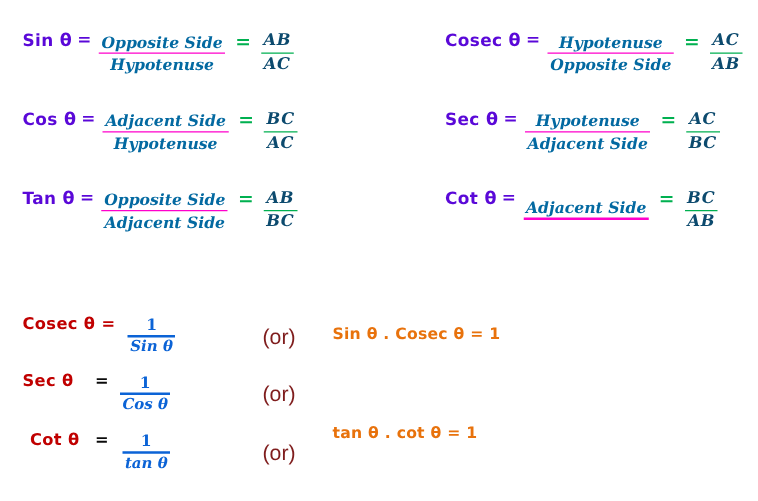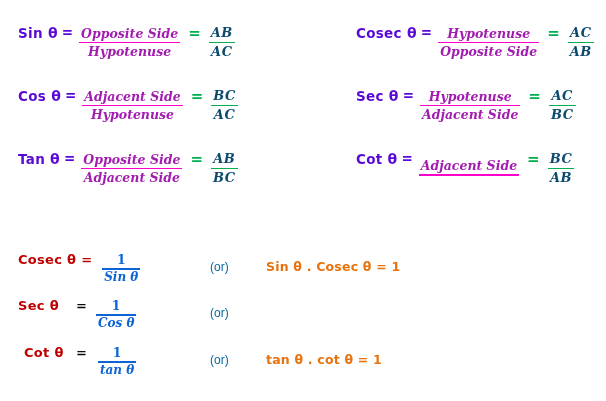--- a/index.html
+++ b/index.html
@@ -66,21 +66,21 @@
   }
   .frac .bar {
     display: block;
     width: 100%;
     height: 1.5px;
     margin: 1.5px 0;
   }
 
   .frac-words .num, .frac-words .den {
     font-size: 12.5px;
-    color: #a21caf;
+    color: #0369a1;
   }
   .frac-words .bar { background: #FF00CC; }
 
   .frac-sides .num, .frac-sides .den {
     font-size: 13px;
     color: #0c4a6e;
     letter-spacing: .5px;
   }
   .frac-sides .bar { background: #00B050; }
 
@@ -127,22 +127,22 @@
   }
   .frac-blue .den {
     font-size: 12px;
     color: #0B63D6;
   }
   .frac-blue .bar { background: #0B63D6; height: 1.5px; }
 
   .or-text {
     position: absolute;
     font-family: "Liberation Sans", sans-serif;
-    font-size: 12px;
-    color: #0369a1;
+    font-size: 17px;
+    color: #7f1d1d;
     line-height: 1;
   }
   .identity {
     position: absolute;
     font-family: "DejaVu Sans", sans-serif;
     font-weight: bold;
     font-size: 12.5px;
     color: #E8720C;
     letter-spacing: .2px;
     line-height: 1;
@@ -302,15 +302,15 @@
       <span>θ</span>
     </span>
     <span class="eq-black">=</span>
     <span class="frac frac-blue" style="margin-left:11px;">
       <span class="num">1</span>
       <span class="bar"></span>
       <span class="den">tan θ</span>
     </span>
   </div>
   <div class="or-text" style="left:210px; top:354px;">(or)</div>
-  <div class="identity" style="left:266px; top:354px;">tan θ . cot θ = 1</div>
+  <div class="identity" style="left:266px; top:340px;">tan θ . cot θ = 1</div>
 
 </div>
 
 </body></html>

